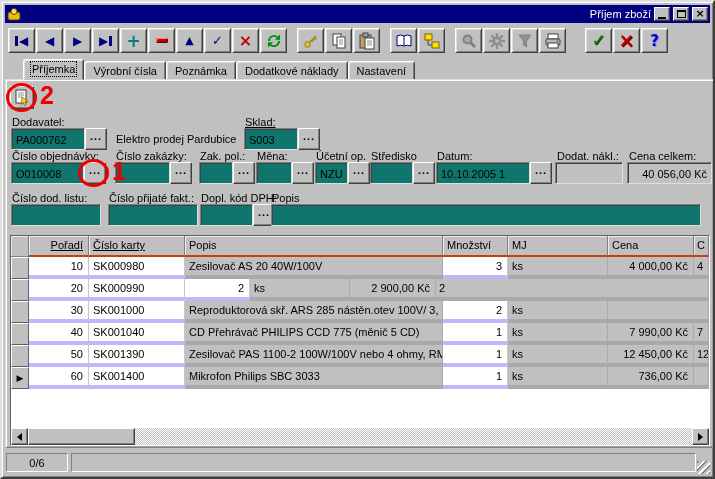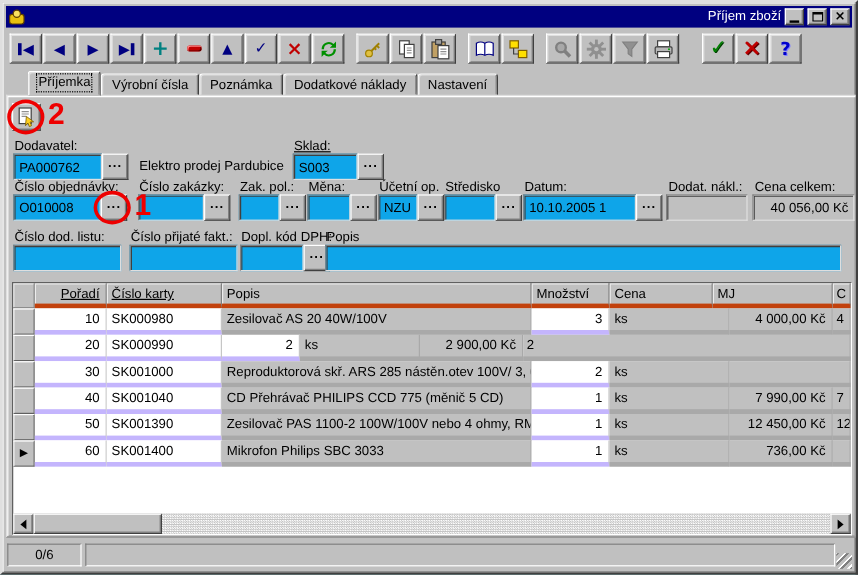--- a/index.html
+++ b/index.html
@@ -67,21 +67,21 @@
 
   
   .page{
     position:absolute; left:3px; top:77px; width:709px; height:369px; background:#c0c0c0;
     border:1px solid; border-color:#dfdfdf #808080 #808080 #dfdfdf;
     box-shadow: inset 1px 1px 0 #fff, inset -1px -1px 0 #a0a0a0;
   }
   .label{ position:absolute; white-space:nowrap; }
   .fgroup{ position:absolute; display:flex; height:22px; }
   .fld{
-    flex:1; background:#0ea5e9; height:22px;
+    flex:1; background:#0f766e; height:22px;
     border:1px solid; border-color:#808080 #dfdfdf #dfdfdf #808080;
     box-shadow: inset 1px 1px 0 #404040;
     display:flex; align-items:center; padding:2px 4px 0;
     overflow:hidden; white-space:nowrap;
   }
   .fld.gray{ background:#c0c0c0; }
   .fld.right{ justify-content:flex-end; }
   .btn3{
     width:22px; height:22px; flex:none; background:#c0c0c0;
     border:1px solid; border-color:#fff #404040 #404040 #fff;
@@ -101,21 +101,21 @@
   
   .grid{
     position:absolute; left:4px; top:155px; width:700px; height:211px; background:#fff;
     border:1px solid; border-color:#606060 #fff #fff #606060;
     box-shadow: inset 1px 1px 0 #808080;
     display:flex; flex-direction:column; overflow:hidden;
   }
   .g-hdr{ display:flex; flex:none; }
   .gh{
     height:21px; background:#c0c0c0; padding:3px 0 0 4px;
-    border-right:1px solid #808080; border-bottom:4px solid #c2410c;
+    border-right:1px solid #808080; border-bottom:2px solid #c2410c;
     box-shadow: inset 1px 1px 0 #ececec; white-space:nowrap; overflow:hidden; flex:none;
   }
   .gh.u{ text-decoration:underline; }
   .g-row{ display:flex; flex:none; }
   .g-sel{
     width:18px; height:22px; flex:none; background:#c0c0c0;
     border:1px solid; border-color:#fff #606060 #606060 #fff;
     display:flex; align-items:center; justify-content:center; font-size:9px;
   }
   .g-sel-h{ width:18px; height:21px; flex:none; background:#c0c0c0;
@@ -484,22 +484,22 @@
         </span>
     </span>
 
     <div class="grid">
       <div class="g-hdr">
         <span class="g-sel-h"></span>
         <span class="gh u c-poradi">Pořadí</span>
         <span class="gh u c-karta">Číslo karty</span>
         <span class="gh c-popis">Popis</span>
         <span class="gh c-mnoz" style="text-align:left;padding-left:4px;">Množství</span>
+        <span class="gh c-mj">MJ</span>
         <span class="gh c-cena" style="text-align:left;padding-left:4px;">Cena</span>
-        <span class="gh c-mj">MJ</span>
         <span class="gh c-cena2" style="flex:1;">C</span>
       </div>
 
       <div class="g-row">
         <span class="g-sel"></span>
         <span class="gc c-poradi">10</span>
         <span class="gc c-karta">SK000980</span>
         <span class="gc gray c-popis">Zesilovač AS 20  40W/100V</span>
         <span class="gc c-mnoz">3</span>
         <span class="gc gray c-mj">ks</span>

